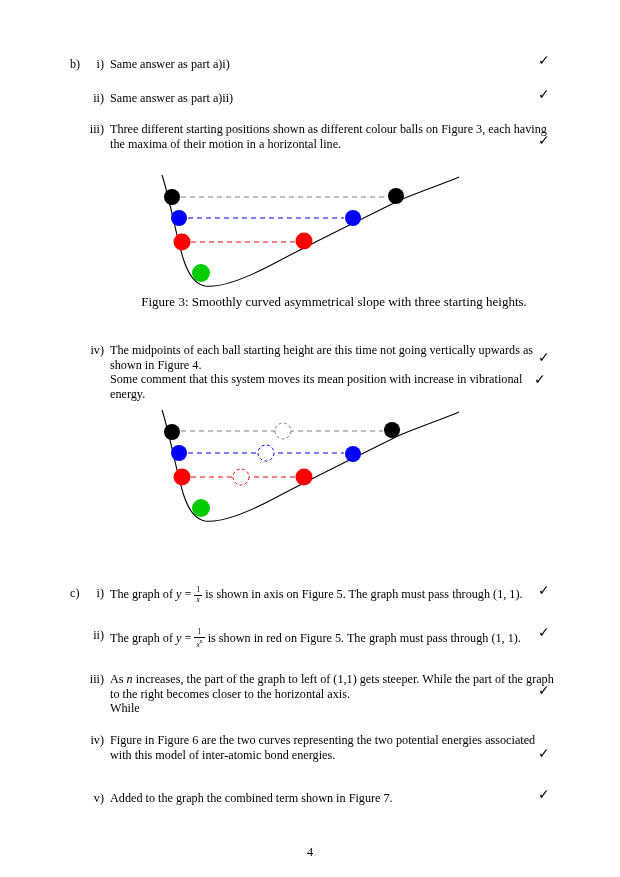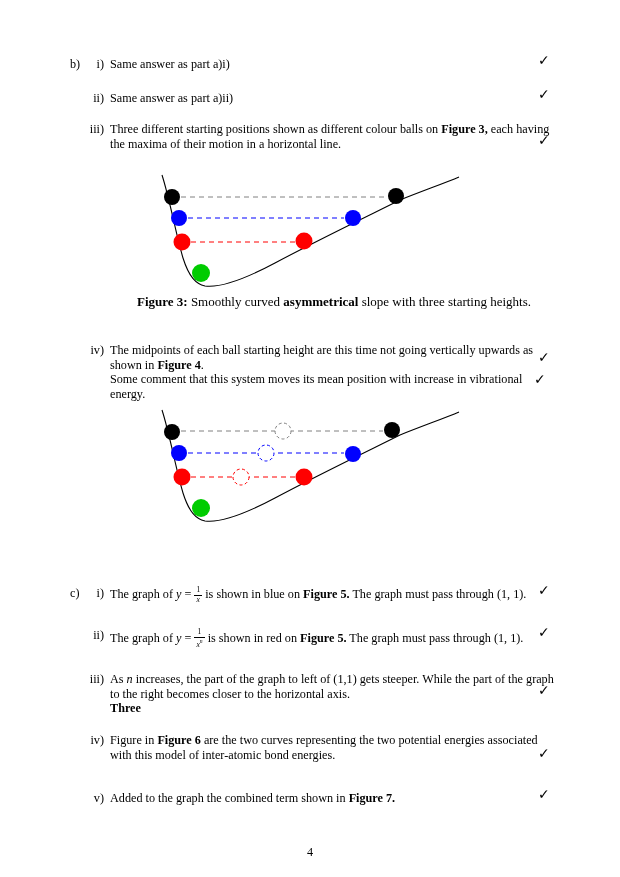--- a/index.html
+++ b/index.html
@@ -5,21 +5,21 @@
   html,body { margin:0; padding:0; background:#e8e8e8; }
   .page {
     position:relative; width:620px; height:877px; margin:0 auto;
     background:#ffffff; overflow:hidden; color:#000;
     font-family:"Liberation Serif","DejaVu Serif",serif;
     font-size:12.2px; line-height:14.5px;
   }
   .abs { position:absolute; }
   .item { position:absolute; padding-left:22px; width:448px; }
   .item .lbl { position:absolute; left:0; top:0; width:16px; text-align:right; }
-  .bold { font-weight:bold; }
+  .bold { font-weight:normal; }
   .mvar { font-style:italic; }
   .check {
     position:absolute; font-family:"DejaVu Sans",sans-serif;
     font-size:14px; font-weight:700; line-height:14px;
   }
   .caption { position:absolute; left:0; width:620px; text-align:center; font-size:13px; line-height:12px;margin-left:24px; }
   .marks { position:absolute; left:400px; top:384px; width:153px; text-align:right; }
   .pagenum { position:absolute; left:0; top:845px; width:620px; text-align:center; }
   .fig { position:absolute; }
   .frac { display:inline-block; vertical-align:-0.5em; text-align:center; font-size:0.62em; line-height:1.15; }
@@ -95,35 +95,35 @@
     <circle cx="182" cy="477" r="8.5" fill="#ff0000"></circle>
     <circle cx="304" cy="477" r="8.5" fill="#ff0000"></circle>
     <circle cx="201" cy="508" r="9" fill="#00cc00"></circle>
   </svg>
 
 
   <span class="abs" style="left:70px;top:586px">c)</span>
 
   <div class="item" style="left:88px;top:586px">
     <span class="lbl">i)</span>
-    <span>The graph of </span><span><span class="mvar">y</span><span> = </span><span class="frac"><span class="num">1</span><span class="den">x</span></span></span><span> is shown in blue on </span><span class="bold">Figure 5.</span><span> The graph must pass through (1, 1).</span>
+    <span>The graph of </span><span><span class="mvar">y</span><span> = </span><span class="frac"><span class="num">1</span><span class="den">x</span></span></span><span> is shown in axis on </span><span class="bold">Figure 5.</span><span> The graph must pass through (1, 1).</span>
   </div>
   <span class="check" style="left:538px;top:583px">✓</span>
 
   <div class="item" style="left:88px;top:628px">
     <span class="lbl">ii)</span>
     <span>The graph of </span><span><span class="mvar">y</span><span> = </span><span class="frac"><span class="num">1</span><span class="den"><span>x</span><sup>n</sup></span></span></span><span> is shown in red on </span><span class="bold">Figure 5.</span><span> The graph must pass through (1, 1).</span>
   </div>
   <span class="check" style="left:538px;top:625px">✓</span>
 
   <div class="item" style="left:88px;top:672px">
     <span class="lbl">iii)</span>
     <span>As </span><span class="mvar">n</span><span> increases, the part of the graph to left of (1,1) gets steeper. While the part of the graph to the right becomes closer to the horizontal axis.</span>
     <br>
-    <span class="bold">Three</span>
+    <span class="bold">While</span>
   </div>
   <span class="check" style="left:538px;top:683px">✓</span>
 
   <div class="item" style="left:88px;top:733px">
     <span class="lbl">iv)</span>
     <span>Figure in </span><span class="bold">Figure 6</span><span> are the two curves representing the two potential energies associated with this model of inter-atomic bond energies.</span>
   </div>
   <span class="check" style="left:538px;top:746px">✓</span>
 
   <div class="item" style="left:88px;top:791px">

